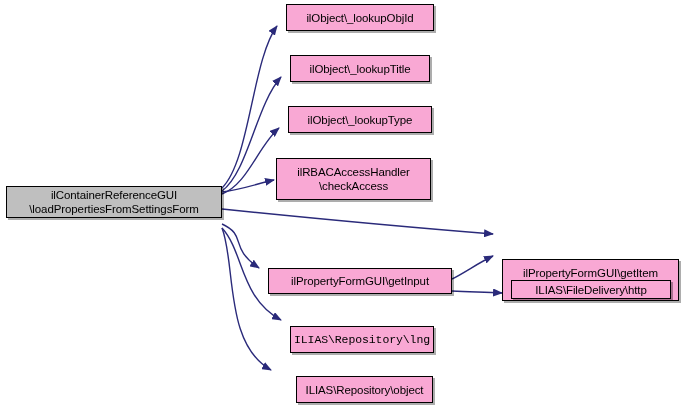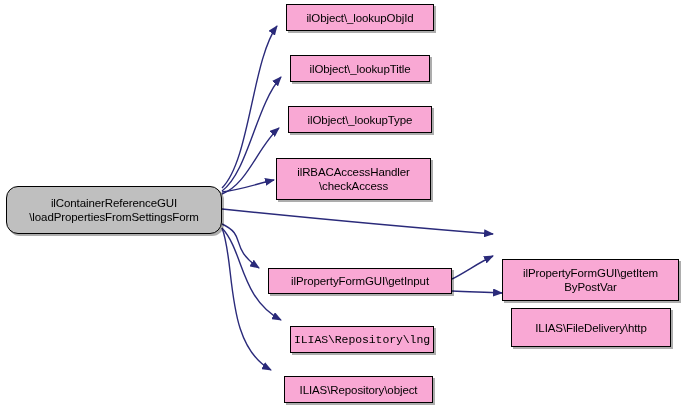--- a/index.html
+++ b/index.html
@@ -68,28 +68,28 @@
         <path d="M222,209 C300,217 418,228 493,234" fill="none" stroke="#2a2a7a" stroke-width="1.4" marker-end="url(#arrowhead)"></path>
         <path d="M222,224 C248,236 228,247 259,268" fill="none" stroke="#2a2a7a" stroke-width="1.4" marker-end="url(#arrowhead)"></path>
         <path d="M452,279 C466,272 478,263 493,256" fill="none" stroke="#2a2a7a" stroke-width="1.4" marker-end="url(#arrowhead)"></path>
         <path d="M452,291 C470,292 484,292 502,293" fill="none" stroke="#2a2a7a" stroke-width="1.4" marker-end="url(#arrowhead)"></path>
         <path d="M222,228 C244,252 240,298 281,320" fill="none" stroke="#2a2a7a" stroke-width="1.4" marker-end="url(#arrowhead)"></path>
         <path d="M222,228 C236,264 224,344 271,370" fill="none" stroke="#2a2a7a" stroke-width="1.4" marker-end="url(#arrowhead)"></path>
       </g>
   </svg>
 
   <div id="nodes">
-      <div class="node root" style="left: 6px; top: 186px; width: 216px; height: 48px; border-radius: 12px;"><span class="node-label">ilContainerReferenceGUI
+      <div class="node root" style="left: 6px; top: 186px; width: 216px; height: 32px;"><span class="node-label">ilContainerReferenceGUI
 \loadPropertiesFromSettingsForm</span></div>
       <div class="node" style="left: 286px; top: 4px; width: 148px; height: 27px;"><span class="node-label">ilObject\_lookupObjId</span></div>
       <div class="node" style="left: 290px; top: 55px; width: 140px; height: 27px;"><span class="node-label">ilObject\_lookupTitle</span></div>
       <div class="node" style="left: 288px; top: 106px; width: 144px; height: 27px;"><span class="node-label">ilObject\_lookupType</span></div>
       <div class="node" style="left: 276px; top: 158px; width: 155px; height: 42px;"><span class="node-label">ilRBACAccessHandler
 \checkAccess</span></div>
       <div class="node" style="left: 502px; top: 215px; width: 177px; height: 42px; margin-top: 44px;"><span class="node-label">ilPropertyFormGUI\getItem
 ByPostVar</span></div>
       <div class="node" style="left: 268px; top: 268px; width: 184px; height: 26px;"><span class="node-label">ilPropertyFormGUI\getInput</span></div>
-      <div class="node" style="left: 511px; top: 280px; width: 160px; height: 39px; margin-top: 28px;"><span class="node-label">ILIAS\FileDelivery\http</span></div>
+      <div class="node" style="left: 511px; top: 280px; width: 160px; height: 19px;"><span class="node-label">ILIAS\FileDelivery\http</span></div>
       <div class="node" style="left: 290px; top: 326px; width: 144px; height: 27px; font-family: Liberation Mono, monospace;"><span class="node-label">ILIAS\Repository\lng</span></div>
-      <div class="node" style="left: 284px; top: 376px; width: 149px; height: 27px;"><span class="node-label">ILIAS\Repository\object</span></div>
+      <div class="node" style="left: 296px; top: 376px; width: 137px; height: 27px;"><span class="node-label">ILIAS\Repository\object</span></div>
     </div>
 
 </div>
 
 </body></html>

